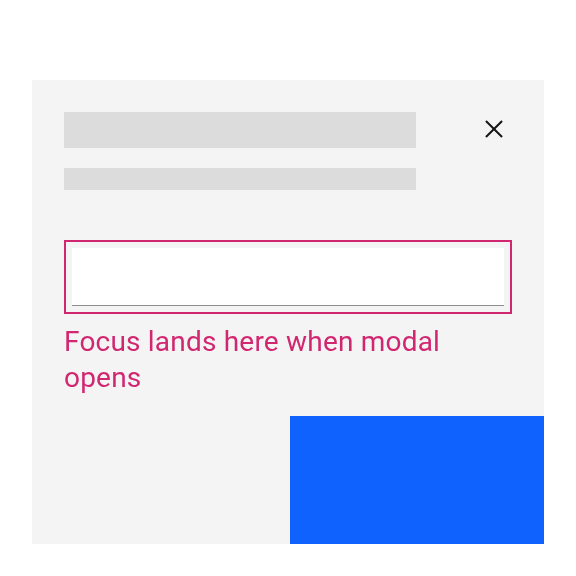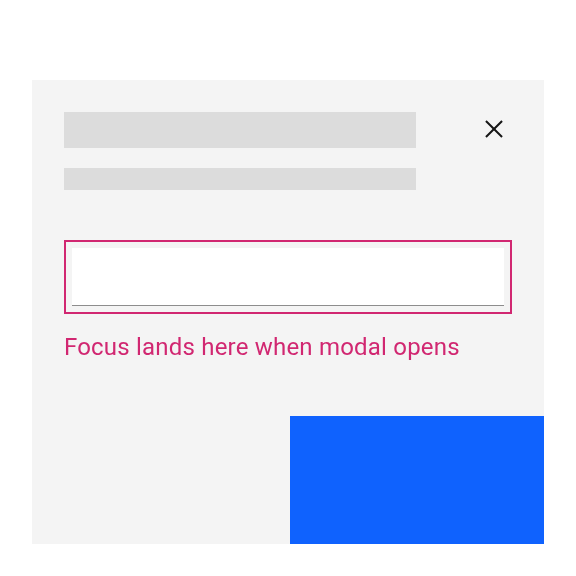--- a/index.html
+++ b/index.html
@@ -64,23 +64,23 @@
     height: 58px;
     background: #ffffff;
     border: none;
     border-bottom: 1px solid #8d8d8d;
     box-sizing: border-box;
     font-size: 18px;
     padding: 0 12px;
     outline: none;
   }
   .helper {
-    margin: 18px 32px 0 32px;
+    margin: 10px 32px 0 32px;
     color: #d12771;
-    font-size: 24px;
+    font-size: 28px;
     line-height: 1.3;
     letter-spacing: 0.2px;
   }
   .primary-btn {
     position: absolute;
     right: 0;
     bottom: 0;
     width: 254px;
     height: 128px;
     background: #0f62fe;

